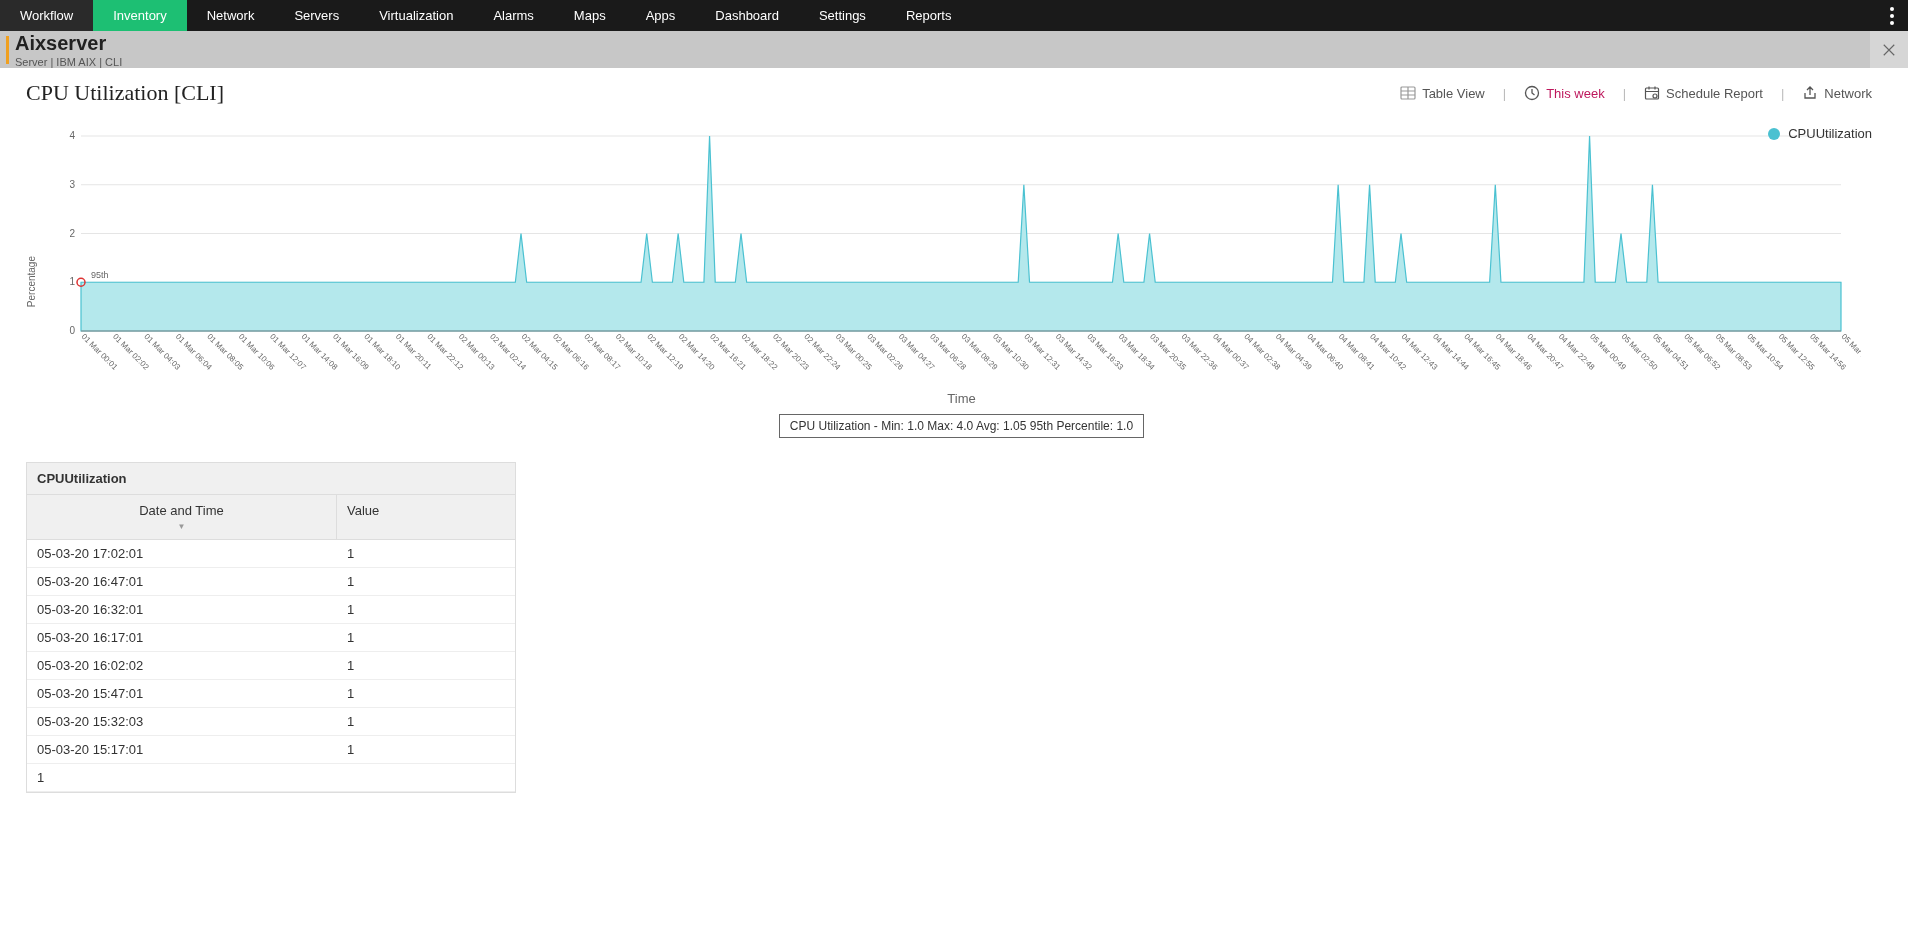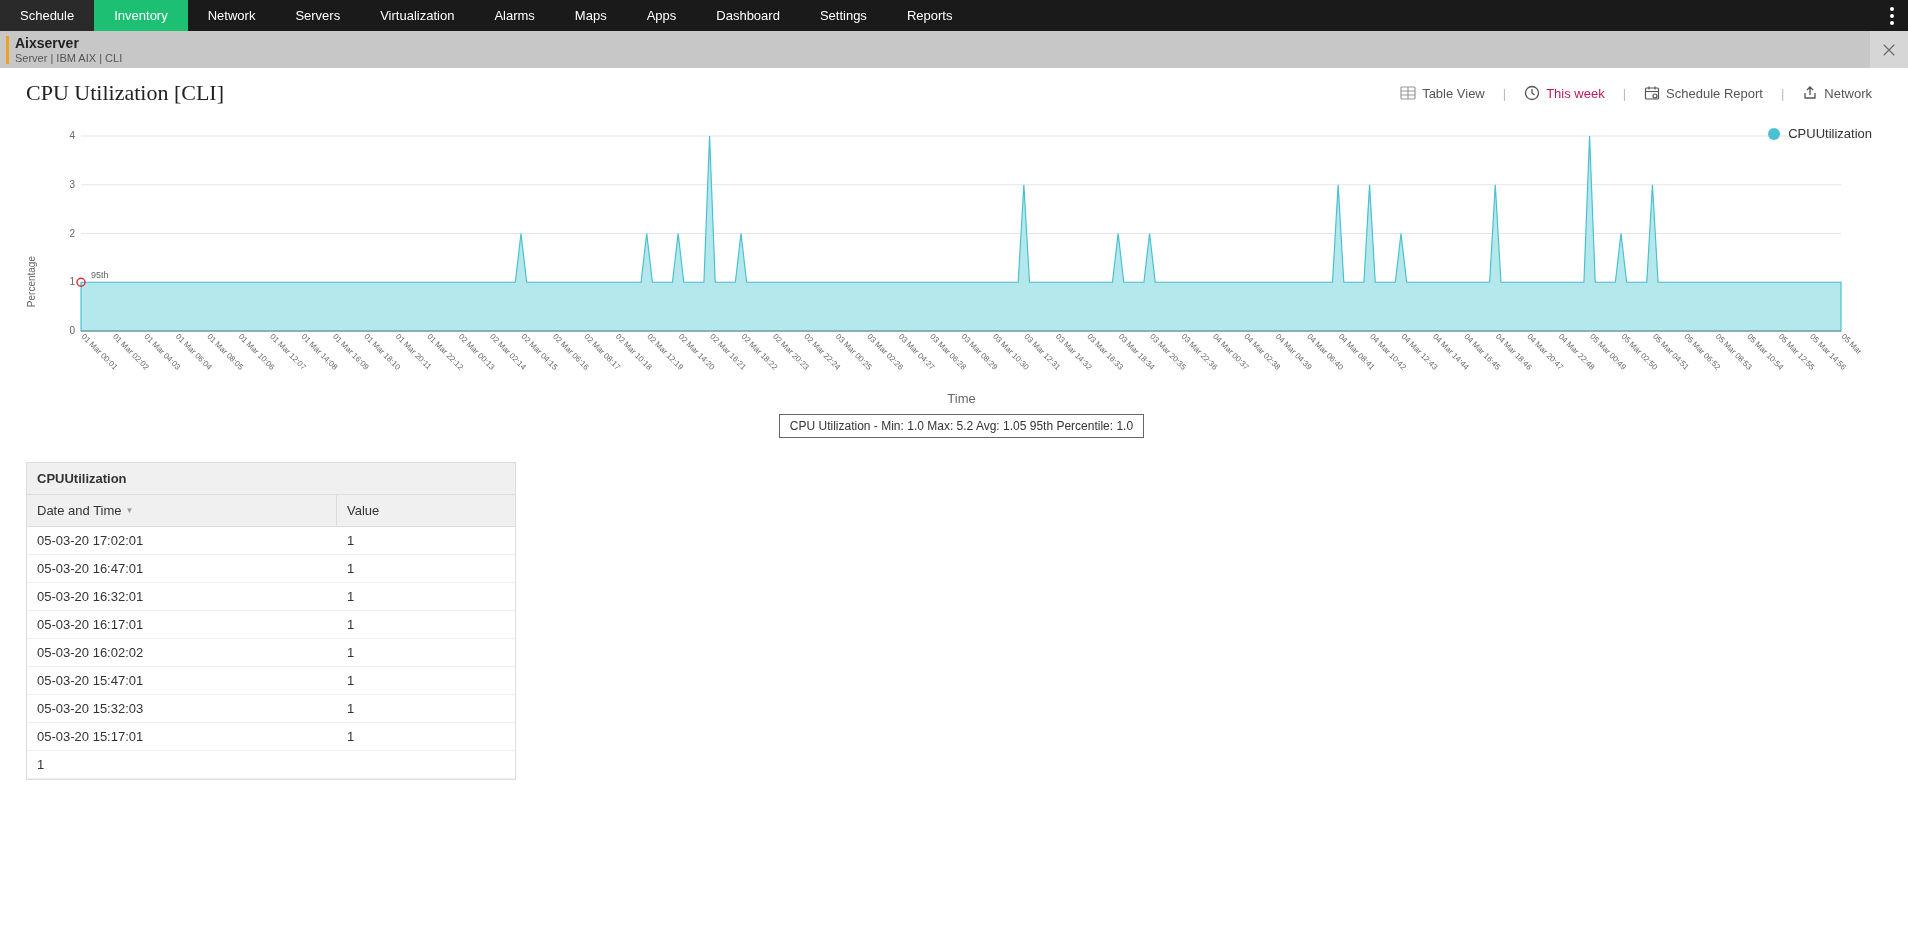--- a/index.html
+++ b/index.html
@@ -9,21 +9,21 @@
   .navbar { background: #1a1a1a; height: 31px; display: flex; align-items: stretch; position: relative; }
   .nav-item { color: #fff; padding: 0 20px; display: flex; align-items: center; font-size: 13px; cursor: pointer; }
   .nav-item.active { background: #2a2a2a; }
   .nav-item.inventory { background: #1dbf73; }
   .kebab { position: absolute; right: 6px; top: 0; height: 31px; width: 20px; display: flex; flex-direction: column; align-items: center; justify-content: center; gap: 3px; cursor: pointer; }
   .kebab .dot { width: 4px; height: 4px; background: #fff; border-radius: 50%; }
 
   
   .subhead { background: #c7c7c7; height: 37px; display: flex; align-items: center; padding-left: 6px; position: relative; }
   .subhead-bar { width: 3px; height: 28px; background: #f0a020; margin-right: 6px; }
-  .subhead-title { font-weight: 600; font-size: 14px; color: #222; }
+  .subhead-title { font-weight: 600; font-size: 20px; color: #222; }
   .subhead-sub { font-size: 11px; color: #555; margin-top: 1px; }
   .close-btn { position: absolute; right: 0; top: 0; width: 38px; height: 37px; background: #d6d6d6; display: flex; align-items: center; justify-content: center; cursor: pointer; }
   .close-btn svg { width: 18px; height: 18px; stroke: #666; stroke-width: 1.5; }
 
   
   .content { padding: 12px 26px 0 26px; }
   .title-row { display: flex; align-items: center; justify-content: space-between; margin-bottom: 10px; }
   .page-title { font-family: Georgia, serif; font-size: 22px; color: #222; text-align: center; }
   .actions { display: flex; align-items: center; gap: 8px; color: #555; font-size: 13px; }
   .action { display: flex; align-items: center; gap: 6px; cursor: pointer; padding: 0 10px; }
@@ -38,39 +38,39 @@
   .y-axis-label { writing-mode: vertical-rl; transform: rotate(180deg); font-size: 10px; color: #666; align-self: center; margin-right: 4px; }
   .chart-svg-wrap { flex: 1; }
   .x-axis-label { text-align: center; font-size: 13px; color: #666; margin-top: 2px; }
   .stats-box { border: 1px solid #666; background: #fff; padding: 4px 10px; font-size: 12px; color: #333; display: inline-block; }
   .stats-row { text-align: center; margin-top: 8px; }
 
   
   .data-table { margin: 24px 0 0 0; border: 1px solid #ddd; width: 490px; }
   .tbl-title { background: #f0f0f0; padding: 8px 10px; font-weight: 600; font-size: 13px; border-bottom: 1px solid #ddd; }
   .tbl-head { background: #f0f0f0; display: flex; border-bottom: 1px solid #ddd; }
-  .tbl-head .th { padding: 8px 10px; font-size: 13px; font-weight: 400; color: #333; }
+  .tbl-head .th { padding: 8px 10px; font-size: 13px; font-weight: 400; color: #333; flex-direction: column; }
   .th-dt { width: 310px; display: flex; align-items: center; gap: 4px; border-right: 1px solid #ddd; }
   .sort-caret { font-size: 8px; color: #999; }
   .tbl-body .tr { display: flex; border-bottom: 1px solid #eee; }
   .tbl-body .td { padding: 6px 10px; font-size: 13px; }
   .td-dt { width: 310px; }
 
   .xtick { font-size: 8px; fill: #666; }
   .ytick { font-size: 10px; fill: #666; text-anchor: end; }
   .grid { stroke: #e5e5e5; stroke-width: 1; }
   .axis { stroke: #888; stroke-width: 1; }
   .series-path { fill: #b4e8ec; stroke: #4ac1d1; stroke-width: 1.2; }
   .annot { font-size: 9px; fill: #666; }
 </style>
 </head>
 <body>
 
 <div class="navbar">
-  <div class="nav-item active">Schedule</div>
+  <div class="nav-item active">Workflow</div>
   <div class="nav-item inventory">Inventory</div>
   <div class="nav-item">Network</div>
   <div class="nav-item">Servers</div>
   <div class="nav-item">Virtualization</div>
   <div class="nav-item">Alarms</div>
   <div class="nav-item">Maps</div>
   <div class="nav-item">Apps</div>
   <div class="nav-item">Dashboard</div>
   <div class="nav-item">Settings</div>
   <div class="nav-item">Reports</div>
@@ -216,21 +216,21 @@
             <text class="xtick" transform="translate(1642.857142857143,211) rotate(45)">05 Mar 06:52</text>
             <text class="xtick" transform="translate(1674.2857142857144,211) rotate(45)">05 Mar 08:53</text>
             <text class="xtick" transform="translate(1705.7142857142856,211) rotate(45)">05 Mar 10:54</text>
             <text class="xtick" transform="translate(1737.142857142857,211) rotate(45)">05 Mar 12:55</text>
             <text class="xtick" transform="translate(1768.5714285714284,211) rotate(45)">05 Mar 14:56</text>
             <text class="xtick" transform="translate(1800,211) rotate(45)">05 Mar 16:57</text>
             <line class="axis" x1="40" y1="205" x2="1800" y2="205"></line>
           </svg>
         <div class="x-axis-label">Time</div>
         <div class="stats-row">
-          <div class="stats-box">CPU Utilization - Min: 1.0 Max: 5.2 Avg: 1.05 95th Percentile: 1.0</div>
+          <div class="stats-box">CPU Utilization - Min: 1.0 Max: 4.0 Avg: 1.05 95th Percentile: 1.0</div>
         </div>
       </div>
     </div>
   </div>
 
   <div class="data-table">
     <div class="tbl-title">CPUUtilization</div>
     <div class="tbl-head">
       <div class="th th-dt">
         <span>Date and Time</span>

